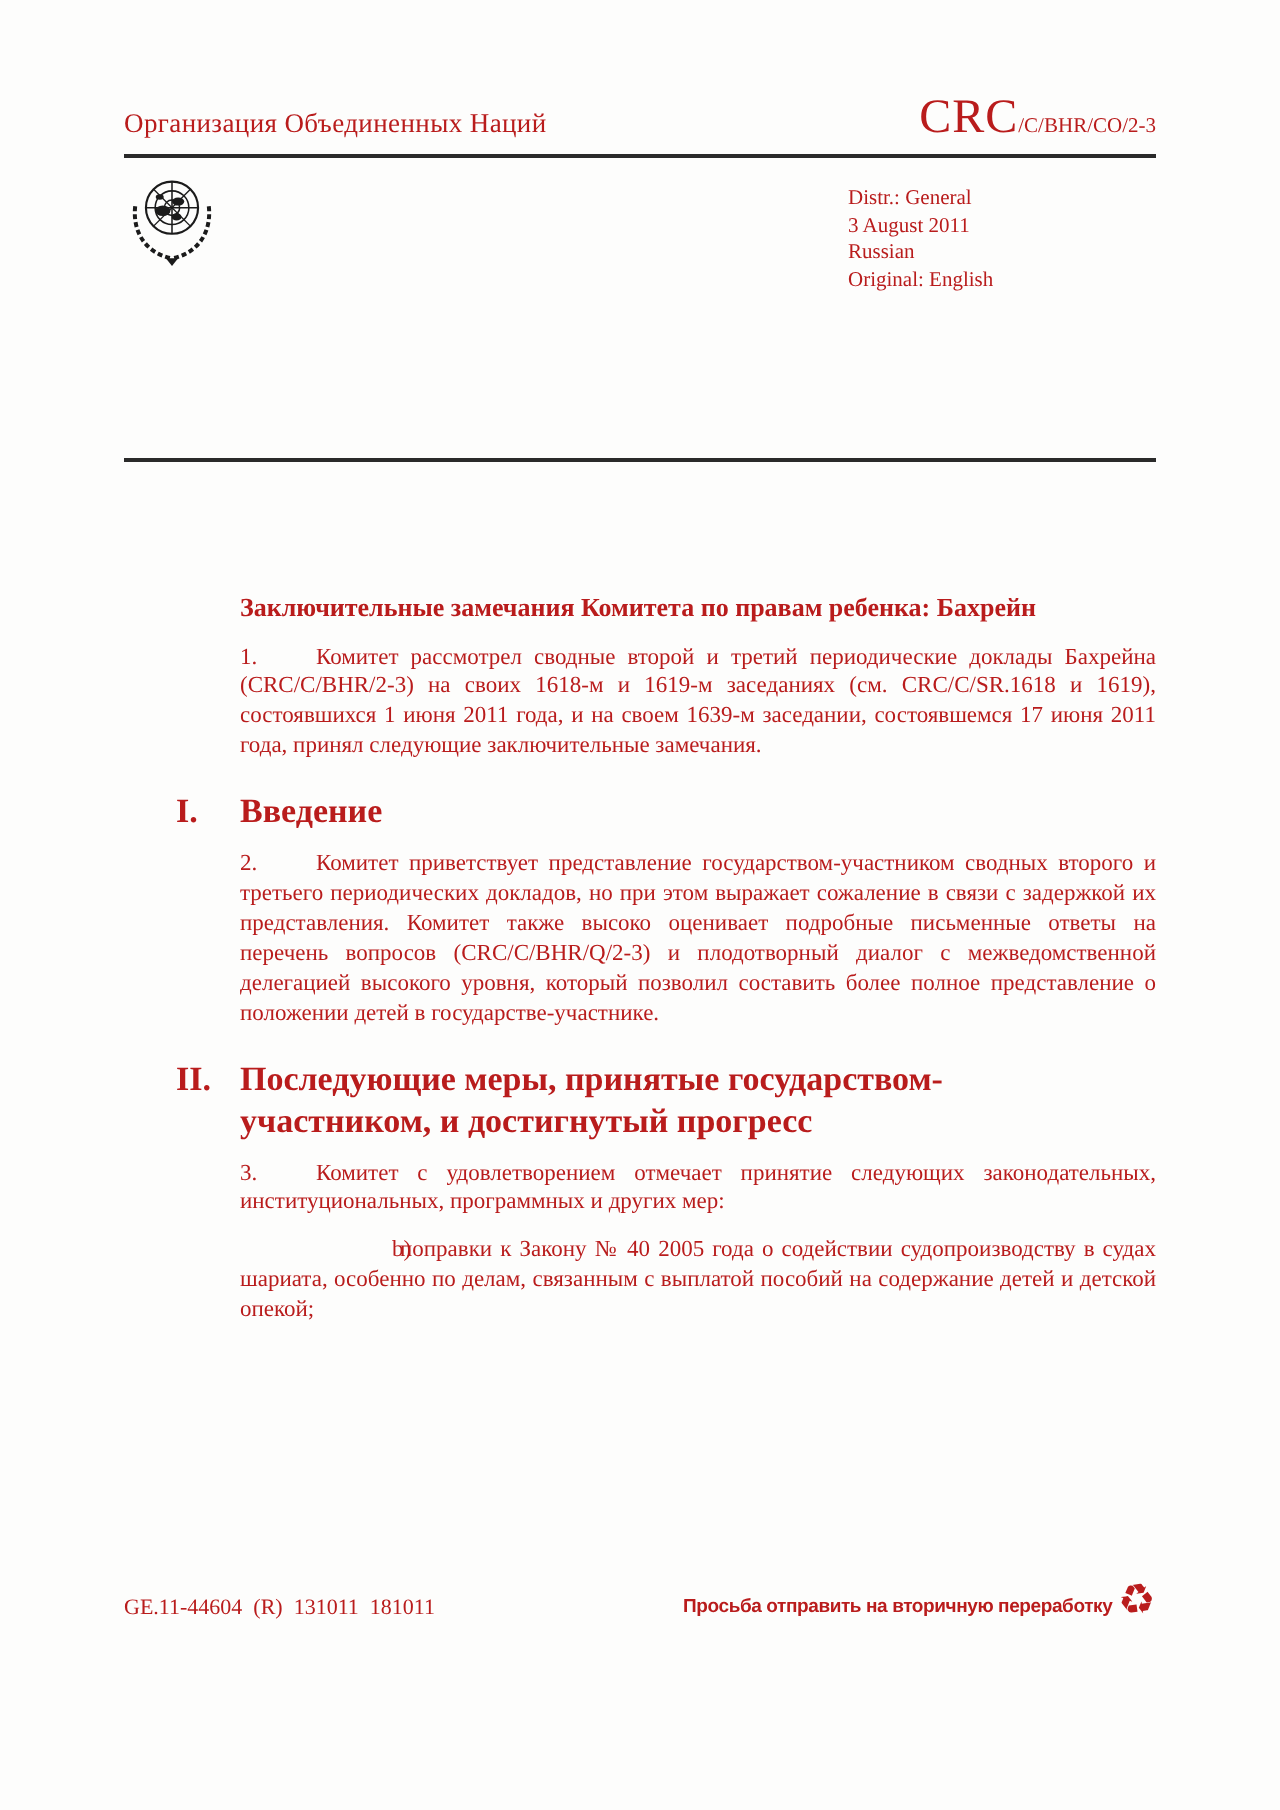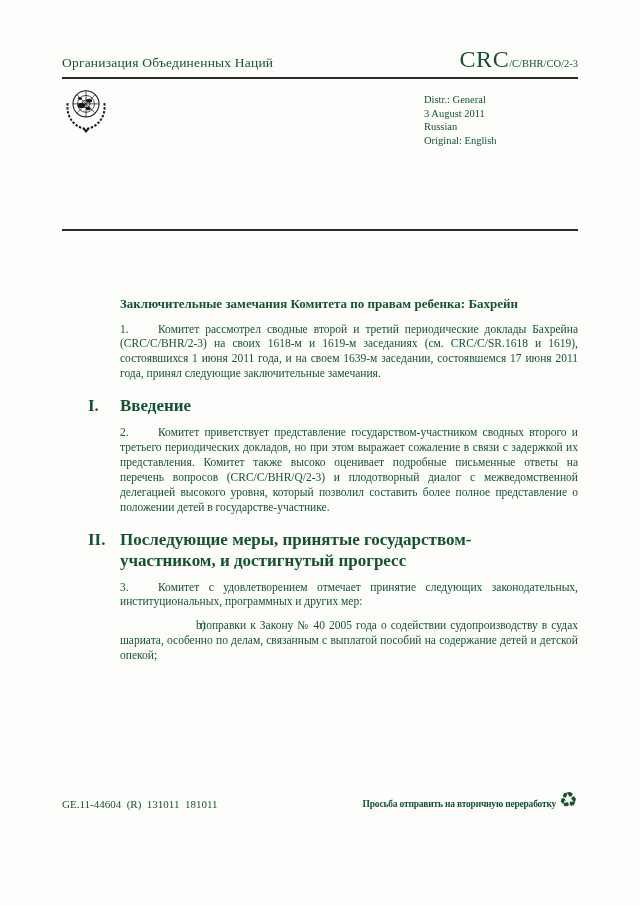--- a/index.html
+++ b/index.html
@@ -8,21 +8,21 @@
     background: #ffffff;
     width: 640px;
     height: 905px;
     overflow: hidden;
   }
   .page {
     position: relative;
     width: 640px;
     height: 905px;
     background: #fdfdfc;
-    color: #14532d;
+    color: #b91c1c;
     font-family: "Liberation Serif", "DejaVu Serif", serif;
   }
   
   .header-row {
     position: absolute;
     left: 62px;
     top: 46px;
     width: 516px;
     display: flex;
     justify-content: space-between;
@@ -138,21 +138,21 @@
   }
   .footer-recycle {
     position: absolute;
     right: 62px;
     top: 793px;
     display: flex;
     align-items: center;
     gap: 3px;
   }
   .recycle-note {
-    font-family: Liberation Serif, serif;
+    font-family: Liberation Sans, sans-serif;
     font-size: 9.5px;
     font-weight: bold;
     letter-spacing: -0.2px;
     padding-left: 20px;
   }
   .recycle-icon {
     font-size: 21px;
     line-height: 21px;
     transform: translateY(-3px) rotate(-8deg);
   }

